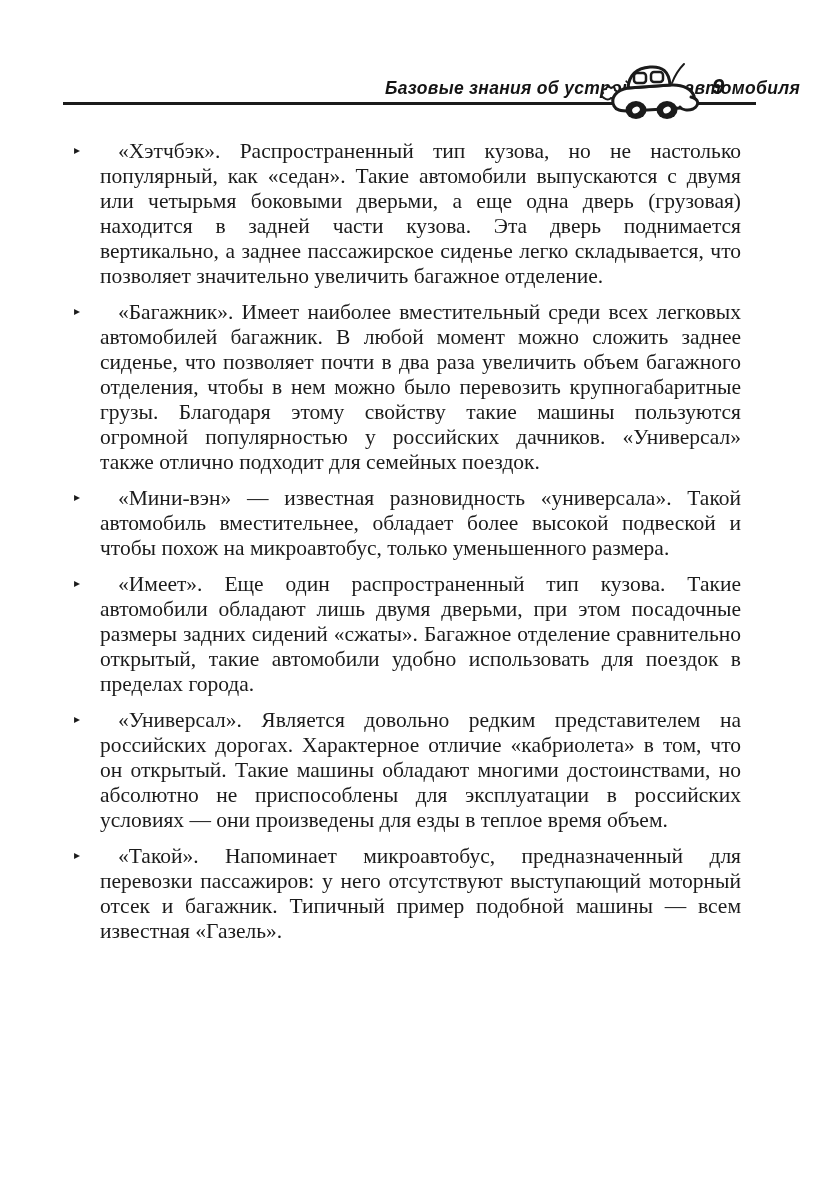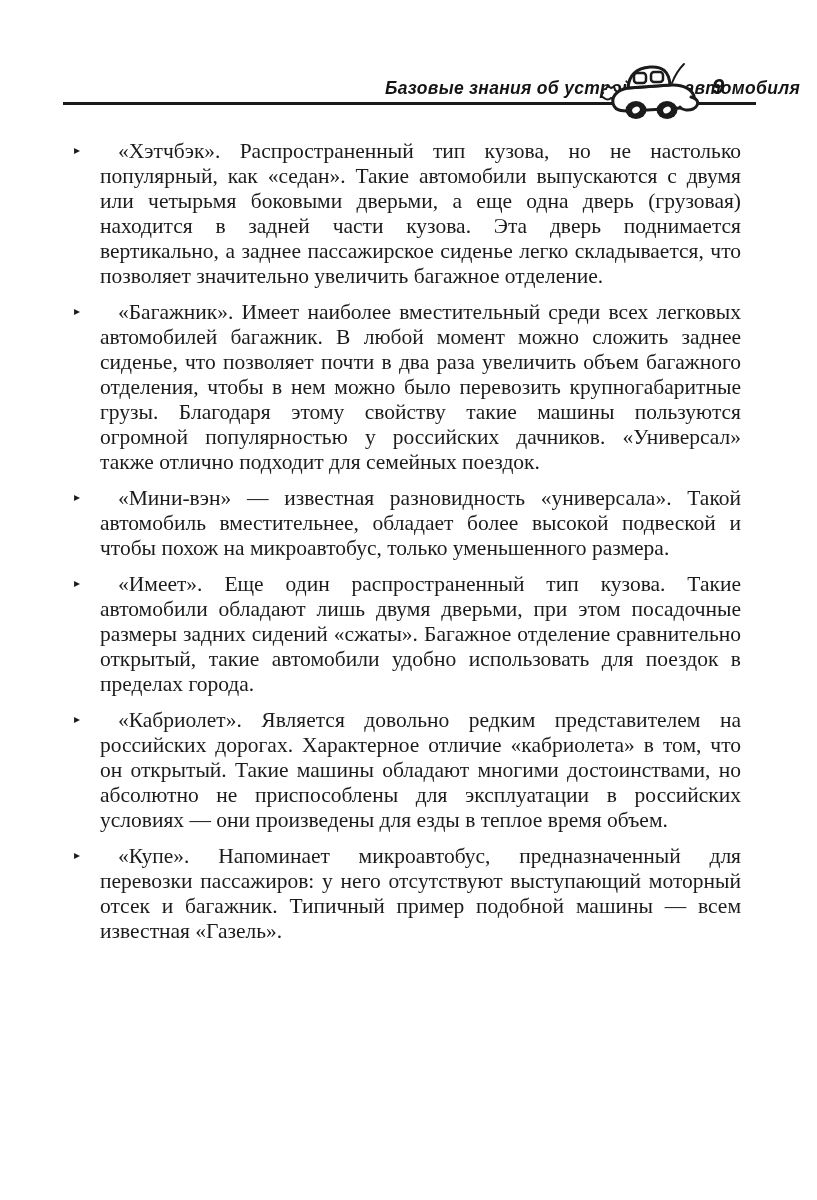--- a/index.html
+++ b/index.html
@@ -106,24 +106,24 @@
         <span class="term">«Мини-вэн» —</span>
         <span>известная разновидность «универсала». Такой автомобиль вместительнее, обладает более высокой подвеской и чтобы похож на микроавтобус, только уменьшенного размера.</span>
       </li>
       <li>
         <span class="bullet">▸</span>
         <span class="term">«Имеет».</span>
         <span>Еще один распространенный тип кузова. Такие автомобили обладают лишь двумя дверьми, при этом посадочные размеры задних сидений «сжаты». Багажное отделение сравнительно открытый, такие автомобили удобно использовать для поездок в пределах города.</span>
       </li>
       <li>
         <span class="bullet">▸</span>
-        <span class="term">«Кабриолет».</span>
+        <span class="term">«Универсал».</span>
         <span>Является довольно редким представителем на российских дорогах. Характерное отличие «кабриолета» в том, что он открытый. Такие машины обладают многими достоинствами, но абсолютно не приспособлены для эксплуатации в российских условиях — они произведены для езды в теплое время объем.</span>
       </li>
       <li>
         <span class="bullet">▸</span>
-        <span class="term">«Купе».</span>
+        <span class="term">«Такой».</span>
         <span>Напоминает микроавтобус, предназначенный для перевозки пассажиров: у него отсутствуют выступающий моторный отсек и багажник. Типичный пример подобной машины — всем известная «Газель».</span>
       </li>
     </ul>
   </main>
 
 </div>
 
 </body></html>

